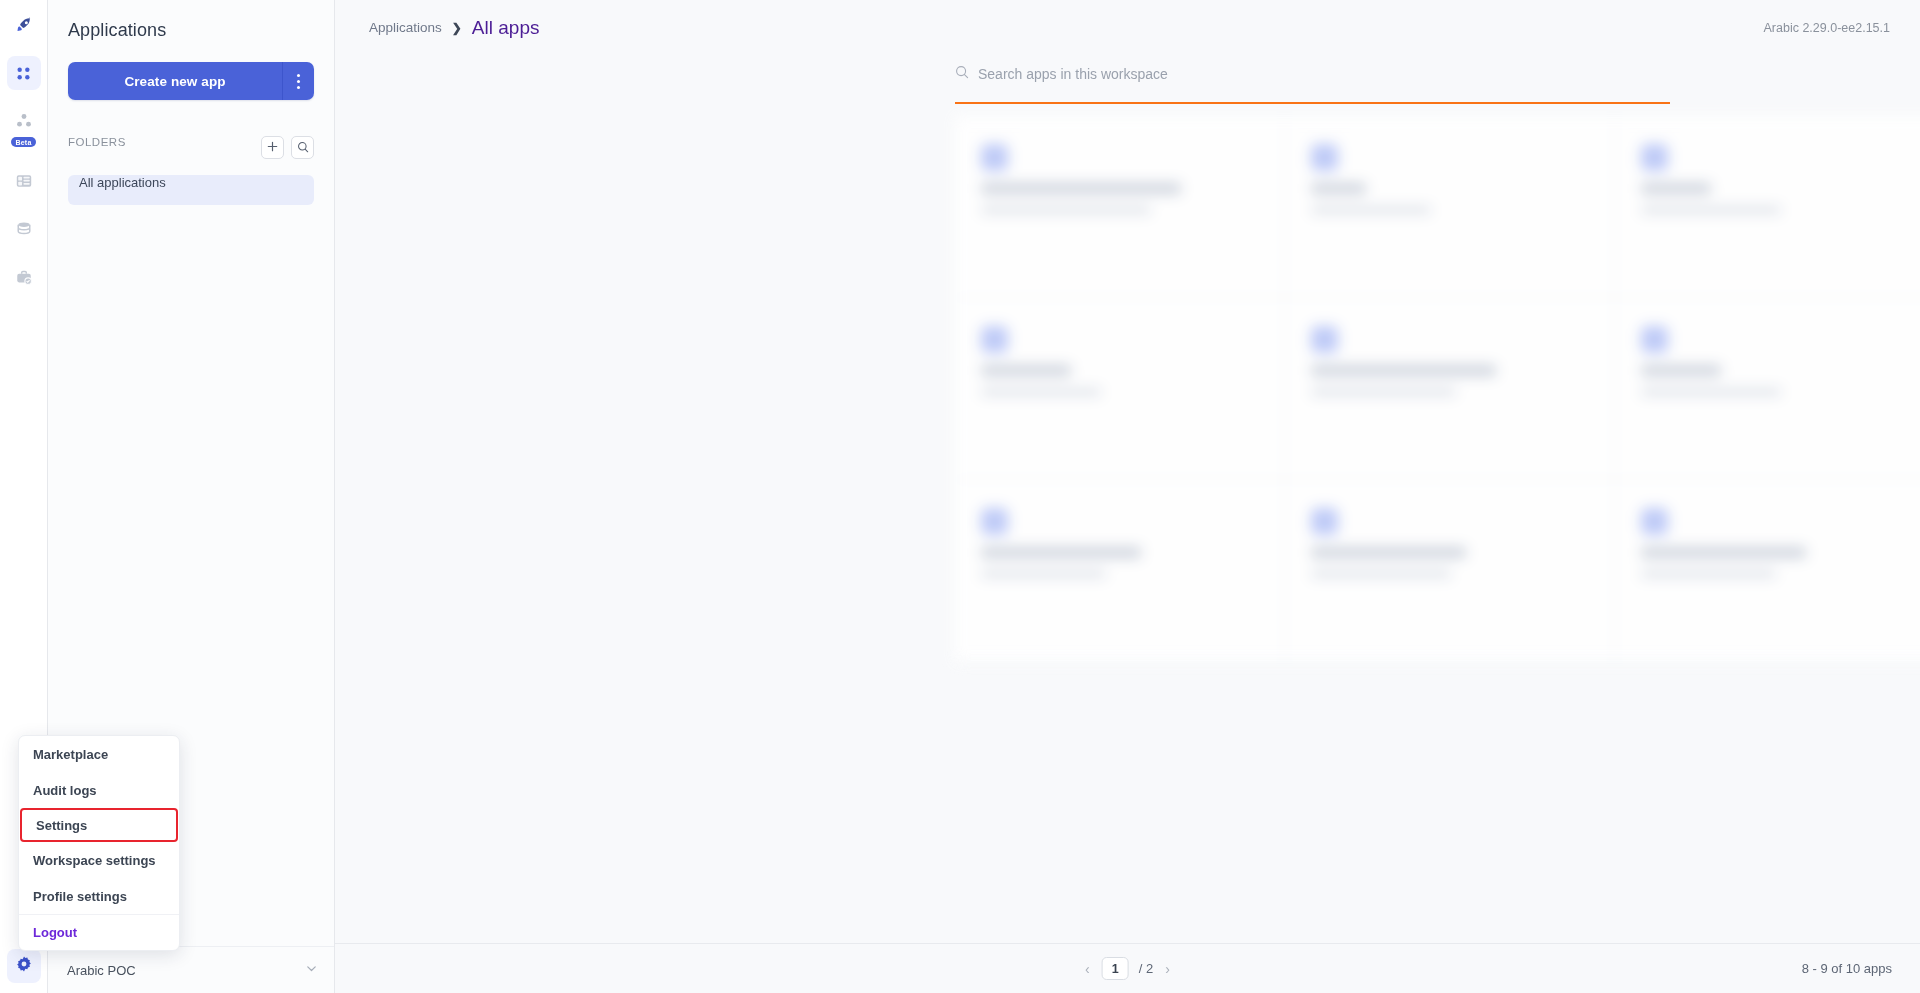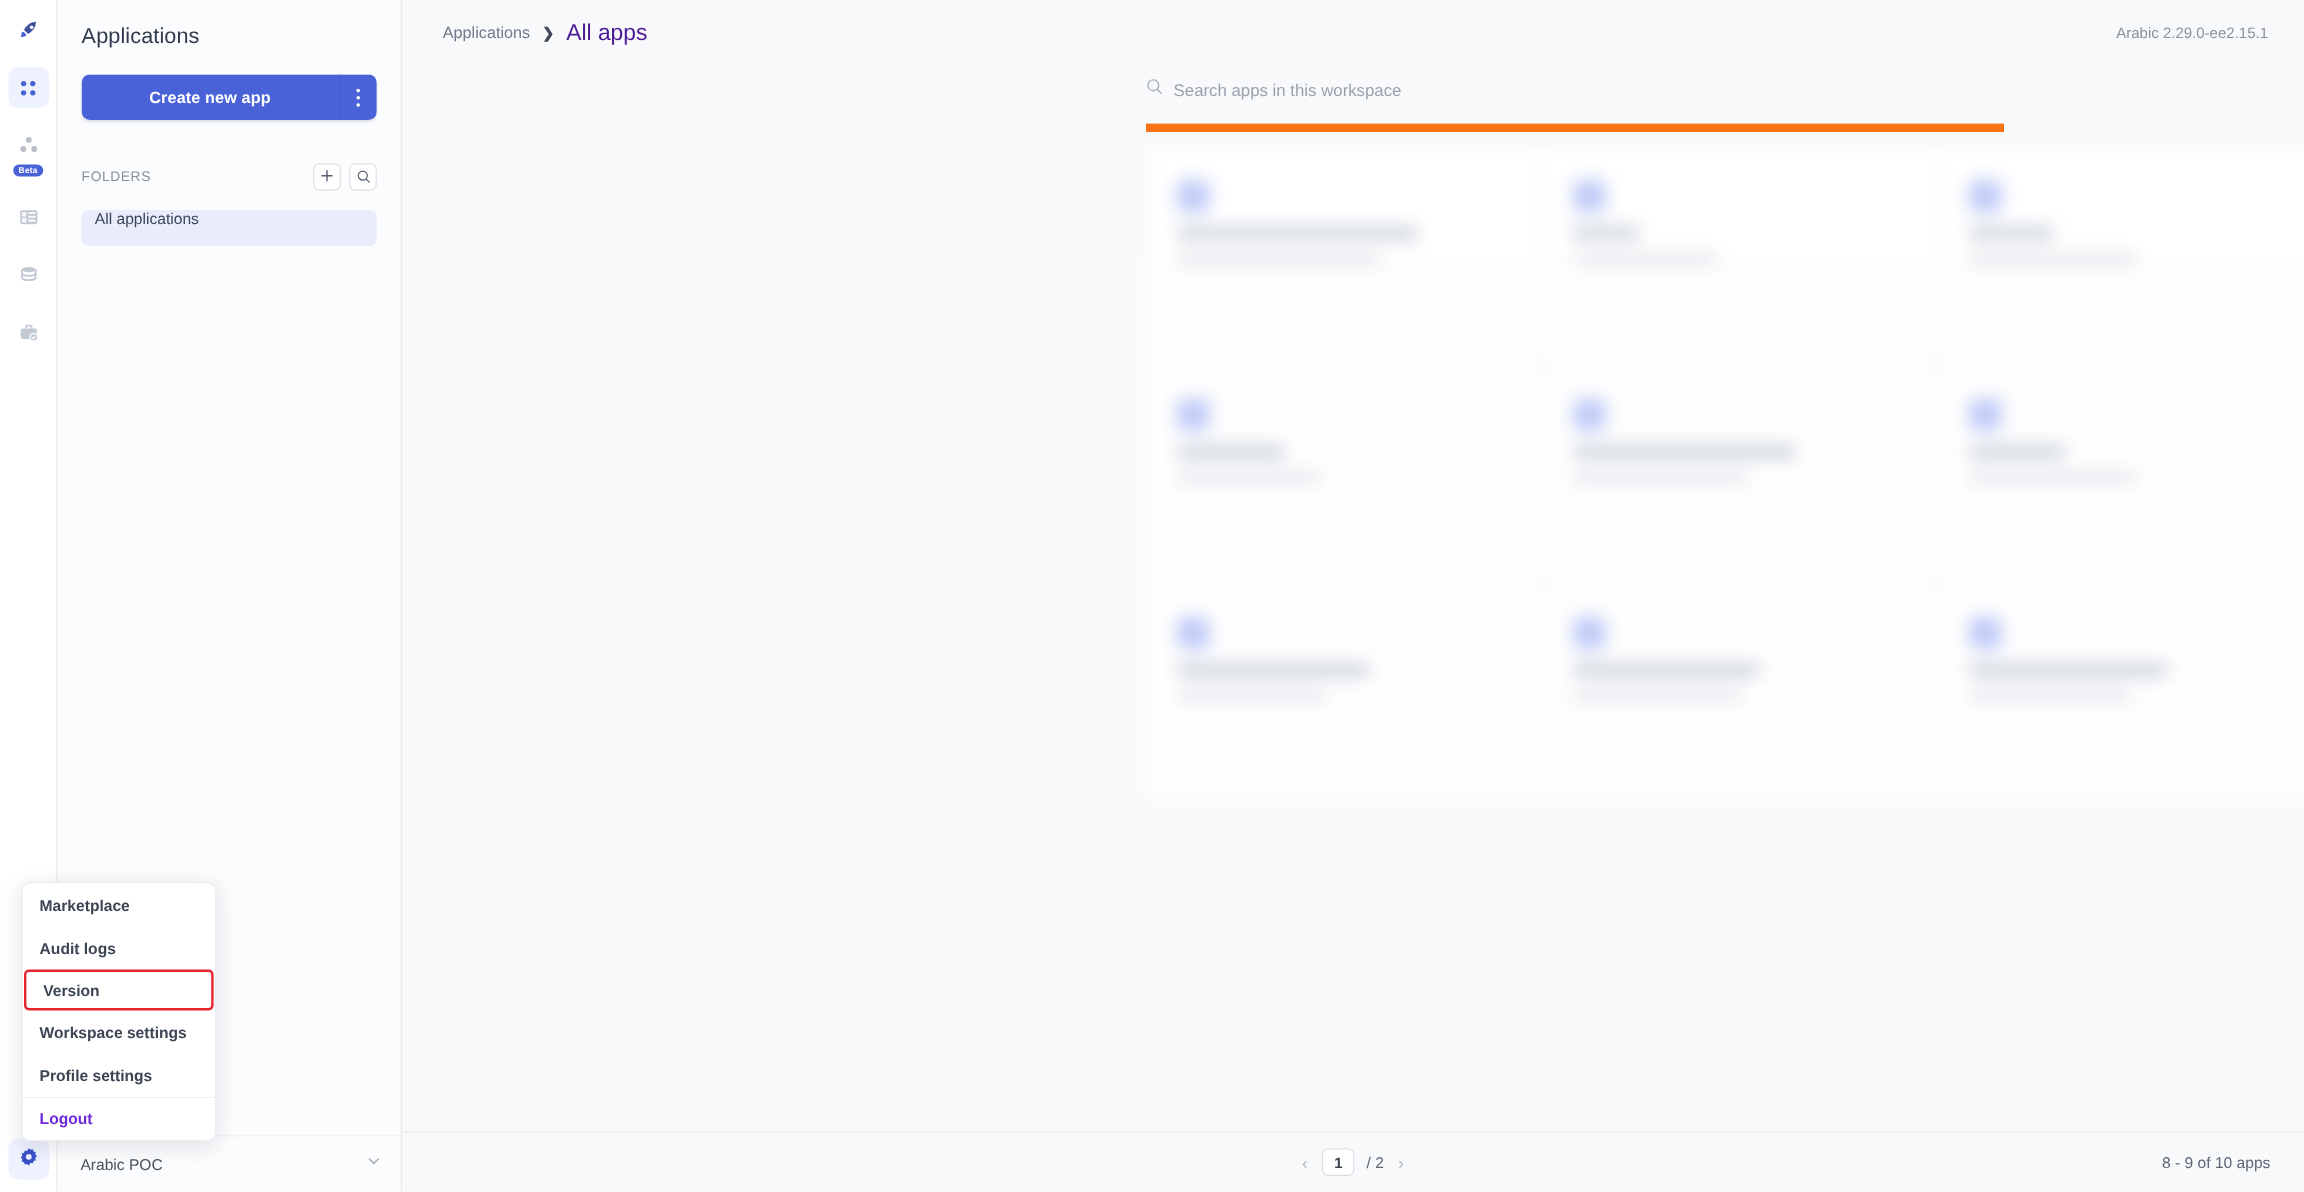--- a/index.html
+++ b/index.html
@@ -106,21 +106,21 @@
     width: 32px;
     background: #4a62d8;
     border-left: 1px solid #3d55cc;
     display: flex; align-items: center; justify-content: center;
     cursor: pointer;
   }
   .kdot { width:3px; height:3px; border-radius:50%; background:#fff; margin:1.5px 0; }
 
   .folders-head {
     display: flex;
-    align-items: center;
+    align-items: flex-start;
     margin: 36px 20px 0 20px;
   }
   .folders-label {
     flex: 1;
     font-size: 11.5px;
     color: #8a919c;
     letter-spacing: .5px;
     font-weight: 400;
   }
   .sq-btn {
@@ -179,21 +179,21 @@
   }
   .crumb { font-size: 13.5px; color: #70798a; cursor: pointer; }
   .crumb-sep { margin: 0 10px; color: #3d4757; font-size: 12px; font-weight: bold; }
   .crumb-cur { font-size: 19px; color: #4c1d95; font-weight: normal; }
   .topbar-spacer { flex: 1; }
   .version { font-size: 12.5px; color: #8a919c; }
 
   .search-wrap {
     margin: 10px 250px 0 620px;
     padding-bottom: 19px;
-    border-bottom: 7px solid #f97316;
+    border-bottom: 2px solid #f97316;
     display: flex;
     align-items: center;
     gap: 9px;
     max-width: 990px;
   }
   .search-input {
     border: none;
     outline: none;
     background: transparent;
     font-size: 14px;
@@ -530,21 +530,21 @@
   </div>
 
   <div class="ctx-menu" id="ctx-menu">
       <div class="ctx-item">
         <span>Marketplace</span>
       </div>
       <div class="ctx-item">
         <span>Audit logs</span>
       </div>
       <div class="ctx-item sep-top highlight">
-        <span>Version</span>
+        <span>Settings</span>
       </div>
       <div class="ctx-item">
         <span>Workspace settings</span>
       </div>
       <div class="ctx-item">
         <span>Profile settings</span>
       </div>
       <div class="ctx-item sep-top logout">
         <span>Logout</span>
       </div>

